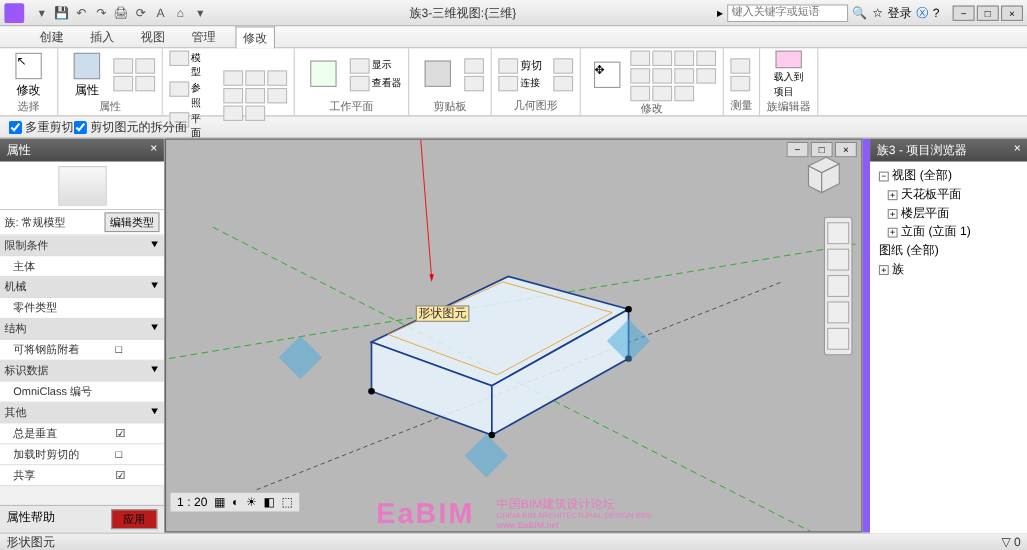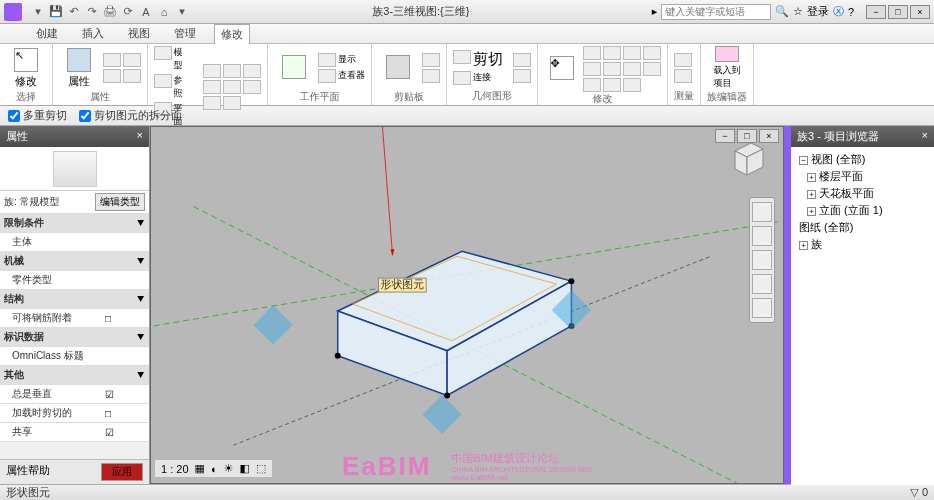--- a/index.html
+++ b/index.html
@@ -18,39 +18,39 @@
 .menu-item.active{background:#fff;border:1px solid #aaa;border-bottom:none}
 .ribbon{height:62px;background:#fff;display:flex;border-bottom:1px solid #aaa}
 .ribbon-group{border-right:1px solid #ccc;display:flex;flex-direction:column;padding:2px 6px}
 .ribbon-group-content{flex:1;display:flex;align-items:center;gap:4px}
 .ribbon-group-label{text-align:center;font-size:10px;color:#666;height:14px}
 .big-btn{display:flex;flex-direction:column;align-items:center;justify-content:center;width:40px;height:44px;cursor:pointer}
 .big-btn-icon{width:24px;height:24px;background:#ddd;border:1px solid #999;margin-bottom:2px}
 .small-btns{display:flex;flex-direction:column;gap:2px}
 .small-btn-row{display:flex;gap:2px}
 .small-btn{width:18px;height:14px;background:#eee;border:1px solid #bbb;cursor:pointer}
-.optbar{height:20px;background:linear-gradient(#f5f5f5,#e8e8e8);display:flex;padding:0 8px;gap:12px;border-bottom:1px solid #aaa}
+.optbar{height:20px;background:linear-gradient(#f5f5f5,#e8e8e8);display:flex;padding:0 8px;border-bottom:1px solid #aaa}
 .chk{display:flex;align-items:center;gap:3px;color:#333}
 .chk input{width:12px;height:12px}
 .main{display:flex;height:358px}
 .props-panel{width:150px;background:#f0f0f0;border-right:1px solid #999;display:flex;flex-direction:column}
 .panel-title{background:linear-gradient(#6a6a6a,#4a4a4a);color:#fff;padding:3px 6px;font-size:11px;display:flex;justify-content:space-between}
 .panel-title .x{cursor:pointer}
 .props-img{height:44px;background:#fff;display:flex;align-items:center;justify-content:center;border-bottom:1px solid #ccc}
 .props-img-box{width:44px;height:36px;background:linear-gradient(#f8f8f8,#ddd);border:1px solid #ccc}
 .props-row{display:flex;align-items:center;padding:2px 4px;border-bottom:1px solid #ddd;background:#fff}
-.props-row.header{background:#e0e0e0;font-weight:bold}
+.props-row.header{background:#e0e0e0;font-weight:normal}
 .props-label{flex:1;font-size:10px;color:#333}
 .props-val{width:40px;font-size:10px}
 .edit-type-btn{background:#e8e8e8;border:1px solid #999;padding:1px 4px;font-size:10px;cursor:pointer}
 .canvas-area{flex:1;position:relative;background:#b8b8b8;border:1px solid #666}
 .view-cube{position:absolute;top:8px;right:12px;width:48px;height:48px}
 .nav-tools{position:absolute;top:70px;right:8px;width:26px;background:rgba(240,240,240,0.9);border:1px solid #999;border-radius:3px;padding:4px 2px;display:flex;flex-direction:column;gap:4px}
 .nav-tool{width:20px;height:20px;background:#eee;border:1px solid #aaa;cursor:pointer}
-.viewbar{position:absolute;bottom:6px;left:4px;display:flex;gap:6px;align-items:center;background:rgba(240,240,240,0.8);padding:2px 6px;font-size:10px}
+.viewbar{position:absolute;bottom:18px;left:4px;display:flex;gap:6px;align-items:center;background:rgba(240,240,240,0.8);padding:2px 6px;font-size:10px}
 .browser-panel{width:150px;background:#f0f0f0;border-left:7px solid #8b5cf6}
 .tree{padding:4px;font-size:10px;background:#fff;height:calc(100% - 20px);overflow:auto}
 .tree-node{padding:1px 0 1px 12px;white-space:nowrap}
 .tree-node.l1{padding-left:4px}
 .tree-toggle{display:inline-block;width:9px;height:9px;border:1px solid #888;text-align:center;line-height:7px;font-size:8px;margin-right:3px;cursor:pointer}
 .statusbar{height:16px;background:linear-gradient(#f0f0f0,#ddd);display:flex;align-items:center;padding:0 6px;font-size:10px;color:#333;border-top:1px solid #aaa;justify-content:space-between}
 .props-help{display:flex;justify-content:space-between;padding:3px 6px;background:#e8e8e8;border-top:1px solid #bbb}
 .help-btn{border:1px solid #999;padding:1px 10px;background:#b91c1c;cursor:pointer;font-size:10px}
 .watermark{position:absolute;bottom:18px;left:50%;transform:translateX(-50%);color:#e879c4;font-size:14px;pointer-events:none;display:flex;gap:20px;align-items:center}
 .watermark .logo{font-size:26px;font-weight:bold;letter-spacing:2px}
@@ -192,21 +192,21 @@
           </div>
         </div>
       </div>
       <div class="ribbon-group-label">剪贴板</div>
     </div>
   <div class="ribbon-group">
       <div class="ribbon-group-content">
         <div class="small-btns">
           <div class="small-btn-row">
             <div class="small-btn"></div>
-            <span style="font-size:15px">剪切</span>
+            <span style="font-size:10px">剪切</span>
           </div>
           <div class="small-btn-row">
             <div class="small-btn"></div>
             <span style="font-size:9px">连接</span>
           </div>
         </div>
         <div class="small-btns" style="margin-left:6px">
           <div class="small-btn-row">
             <div class="small-btn"></div>
           </div>
@@ -316,21 +316,21 @@
         </div>
         <div class="props-row">
           <span class="props-label" style="padding-left:8px">可将钢筋附着</span>
           <span class="props-val">□</span>
         </div>
         <div class="props-row header">
           <span class="props-label">标识数据</span>
           <span>⯆</span>
         </div>
         <div class="props-row">
-          <span class="props-label" style="padding-left:8px">OmniClass 标题</span>
+          <span class="props-label" style="padding-left:8px">OmniClass 编号</span>
           <span class="props-val"></span>
         </div>
         <div class="props-row header">
           <span class="props-label">其他</span>
           <span>⯆</span>
         </div>
         <div class="props-row">
           <span class="props-label" style="padding-left:8px">总是垂直</span>
           <span class="props-val">☑</span>
         </div>
@@ -403,22 +403,22 @@
     </div>
   </div>
 
   <div class="browser-panel">
     <div class="panel-title">
         <span>族3 - 项目浏览器</span>
         <span class="x">×</span>
       </div>
     <div class="tree" id="tree">
         <div class="tree-node l1"><span class="tree-toggle">−</span><span>视图 (全部)</span></div>
+        <div class="tree-node l2"><span class="tree-toggle">+</span><span>天花板平面</span></div>
         <div class="tree-node l2"><span class="tree-toggle">+</span><span>楼层平面</span></div>
-        <div class="tree-node l2"><span class="tree-toggle">+</span><span>天花板平面</span></div>
         <div class="tree-node l2"><span class="tree-toggle">+</span><span>立面 (立面 1)</span></div>
         <div class="tree-node l1"><span>图纸 (全部)</span></div>
         <div class="tree-node l1"><span class="tree-toggle">+</span><span>族</span></div>
       </div>
   </div>
 </div>
 
 <div class="statusbar">
   <span>形状图元</span>
   <span>▽ 0</span>

